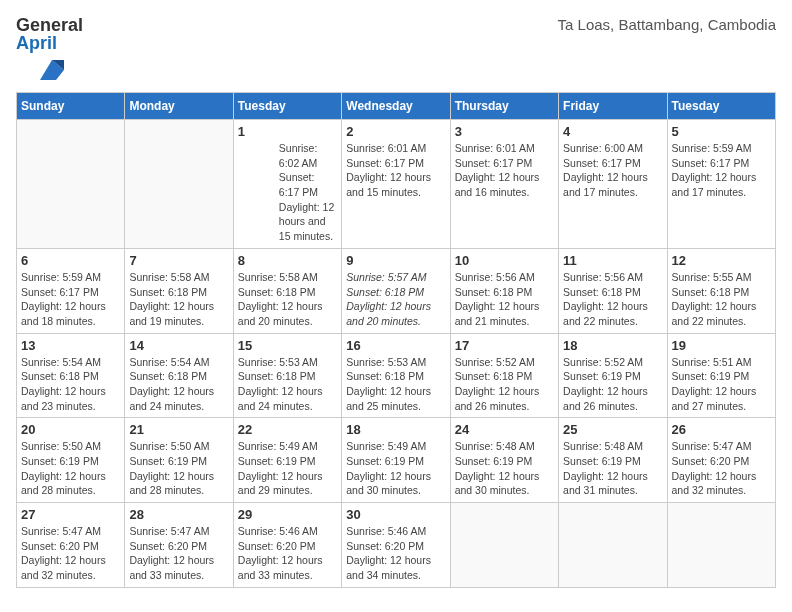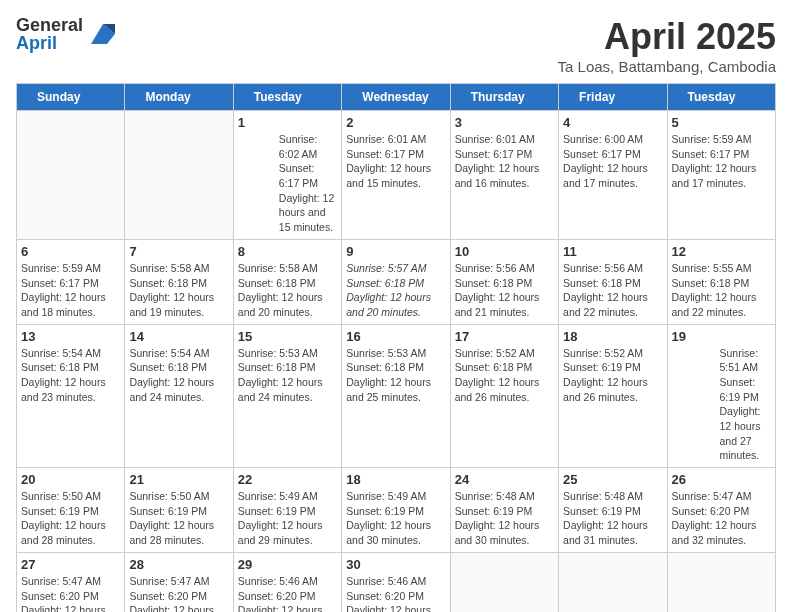--- a/index.html
+++ b/index.html
@@ -11,21 +11,22 @@
       padding: 16px;
     }
     .header-area {
       display: flex;
       justify-content: space-between;
       align-items: flex-start;
       margin-bottom: 8px;
     }
     .logo {
       display: flex;
-      align-items: flex-start;
+      align-items: center;
+      flex-direction: column;
     }
     .logo-text {
       display: flex;
       flex-direction: column;
       line-height: 1;
     }
     .logo-general {
       font-size: 18px;
       font-weight: bold;
       color: #333;
@@ -54,21 +55,21 @@
       margin-left: 34px;
     }
     .calendar {
       width: 100%;
       border-collapse: collapse;
       font-size: 11px;
     }
     .calendar th {
       background: #2a72c3;
       color: #fff;
-      padding: 6px 20px;
+      padding: 6px 4px;
       text-align: left;
       font-size: 12px;
       font-weight: bold;
       border: 1px solid #ccc;
     }
     .calendar td {
       border: 1px solid #ccc;
       vertical-align: top;
       padding: 4px;
       width: 108px;
@@ -99,21 +100,20 @@
     <div class="logo-text">
       <span class="logo-general">General</span>
       <span class="logo-blue">April</span>
     </div>
     <svg class="logo-icon" viewBox="0 0 32 32">
       <polygon points="4,28 16,8 28,18 20,28" fill="#2a72c3"></polygon>
       <polygon points="16,8 28,18 28,8" fill="#1a4e8a"></polygon>
     </svg>
   </div>
   <div class="title-area">
-    <div class="month-title">April 2025</div>
     <div class="location-title">Ta Loas, Battambang, Cambodia</div>
   </div>
 </div>
 
 <table class="calendar">
   <thead>
     <tr>
     <th>Sunday</th>
         <th>Monday</th>
         <th>Tuesday</th>
@@ -234,21 +234,21 @@
 Daylight: 12 hours and 26 minutes.</div>
         </td>
         <td>
           <span class="day-number">18</span>
           <div class="day-info" style="white-space: pre-line;">Sunrise: 5:52 AM
 Sunset: 6:19 PM
 Daylight: 12 hours and 26 minutes.</div>
         </td>
         <td>
           <span class="day-number">19</span>
-          <div class="day-info" style="white-space: pre-line; margin-left: 48px;">Sunrise: 5:51 AM
+          <div class="day-info" style="white-space: pre-line;">Sunrise: 5:51 AM
 Sunset: 6:19 PM
 Daylight: 12 hours and 27 minutes.</div>
         </td>
       </tr>
       <tr>
         <td>
           <span class="day-number">20</span>
           <div class="day-info" style="white-space: pre-line;">Sunrise: 5:50 AM
 Sunset: 6:19 PM
 Daylight: 12 hours and 28 minutes.</div>

